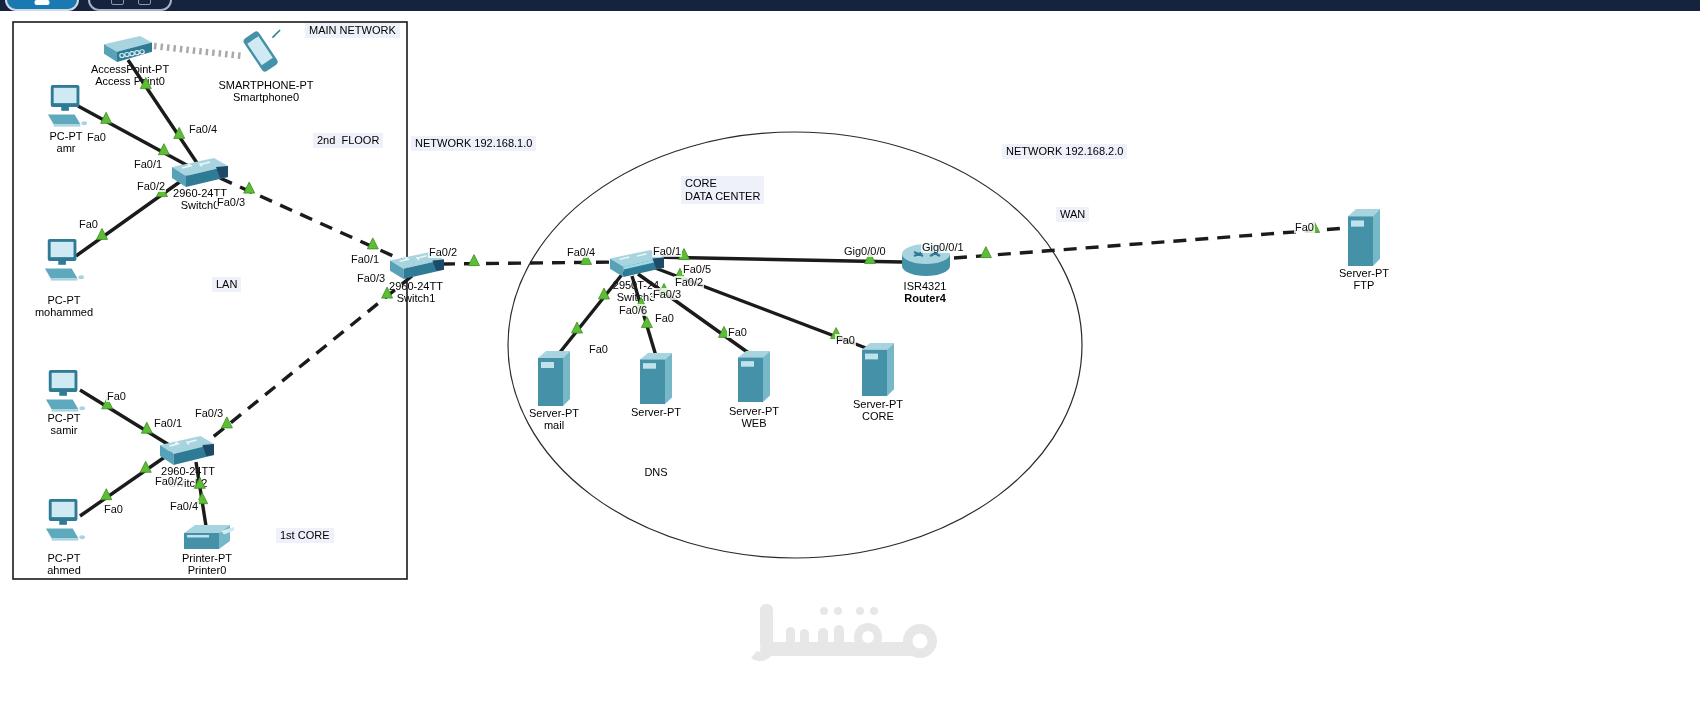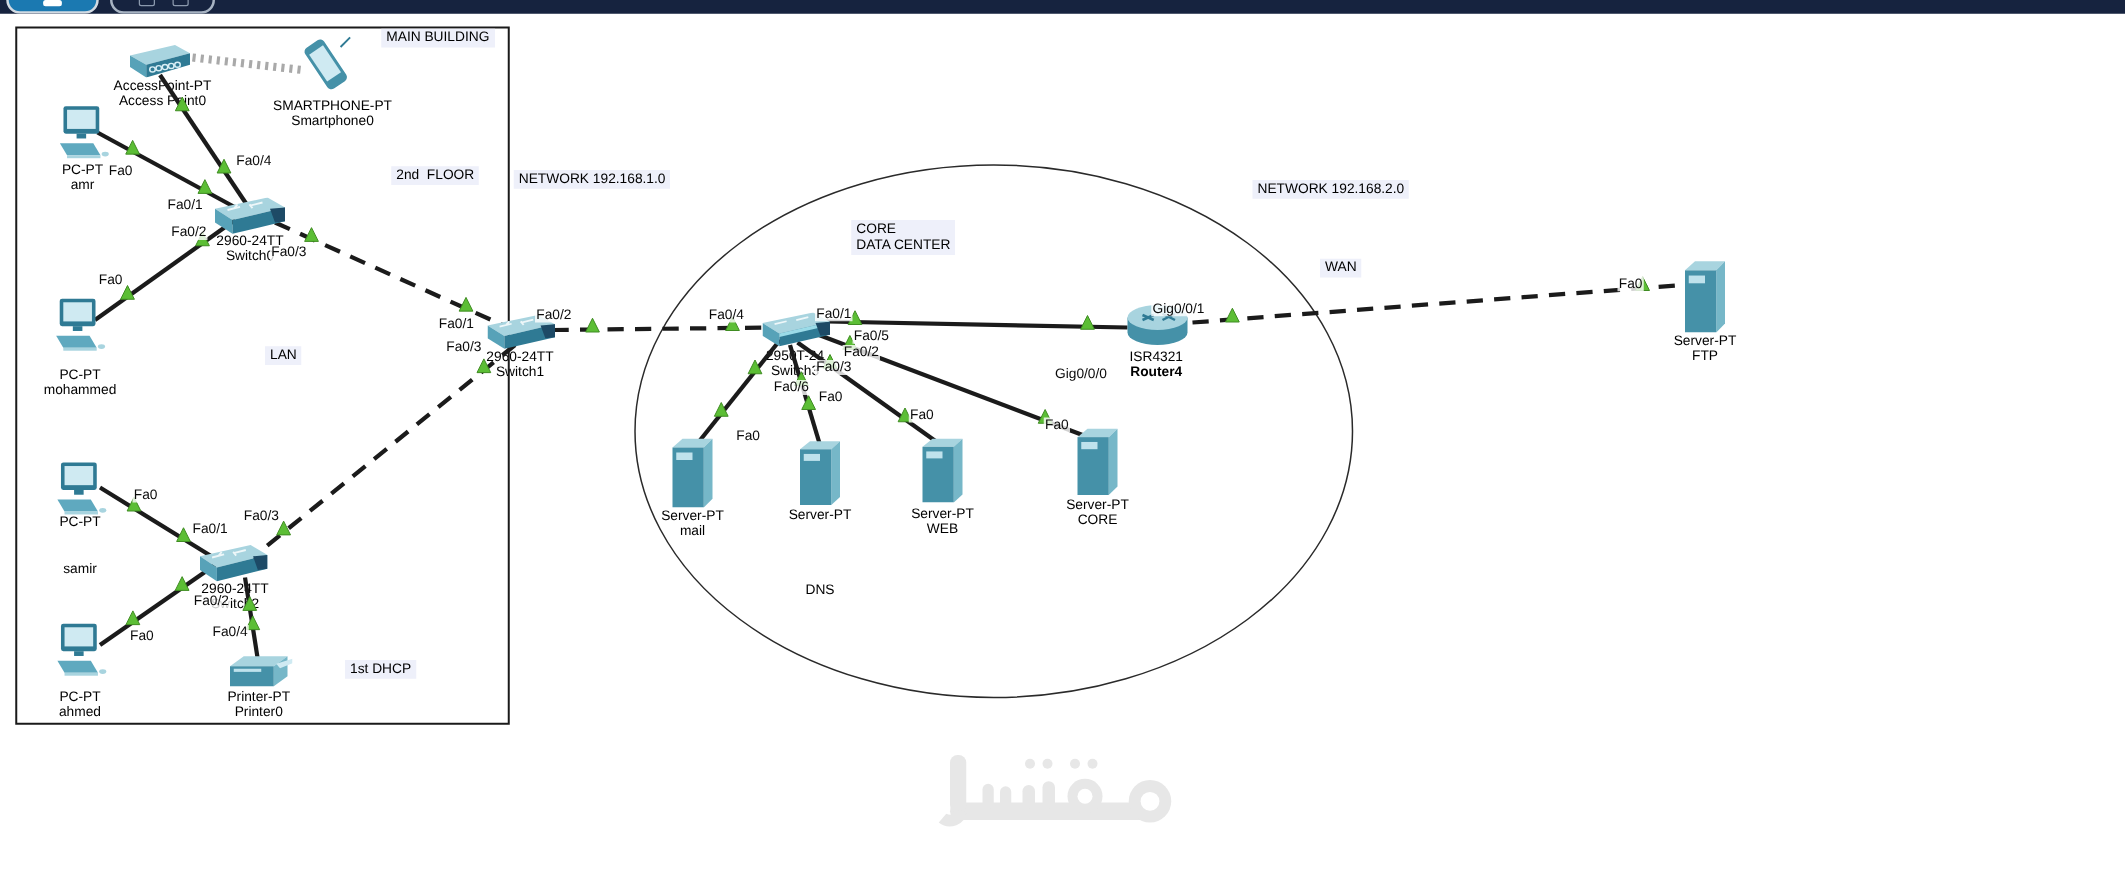--- a/index.html
+++ b/index.html
@@ -175,21 +175,21 @@
       <div><svg width="42" height="44" viewBox="0 0 44 46" preserveAspectRatio="none">
           <rect x="5" y="1" width="30" height="23" rx="2" fill="#2f7a94"></rect>
           <rect x="8" y="4" width="24" height="16" fill="#cfeaf2"></rect>
           <rect x="16" y="24" width="8" height="4" fill="#2f7a94"></rect>
           <polygon points="2,32 30,32 36,42 8,42" fill="#5fa9bf"></polygon>
           <rect x="8" y="42" width="28" height="2.5" fill="#a8d4df"></rect>
           <ellipse cx="40" cy="41" rx="3" ry="2" fill="#a8d4df"></ellipse>
         </svg></div>
     </div>
     <div class="dev-label" style="left: 64px; top: 412px;">PC-PT</div>
-    <div class="dev-label" style="left: 64px; top: 424px; margin-top: 25px;">samir</div>
+    <div class="dev-label" style="left: 64px; top: 424px;">samir</div>
     <div class="device" style="left: 160px; top: 436px;">
       <div><svg width="54" height="30" viewBox="0 0 56 30" preserveAspectRatio="none">
           <polygon points="0,9 42,0 56,8 14,18" fill="#a8d4df"></polygon>
           <polygon points="0,9 14,18 14,29 0,20" fill="#57a2b8"></polygon>
           <polygon points="14,18 56,8 56,19 14,29" fill="#2f7a94"></polygon>
           <polygon points="44,9 56,8 56,19 48,20" fill="#1d4a66"></polygon>
           <path d="M10,10 l10,-2.5 M18,5.5 l-2.5,3 M28,6.5 l10,-2.5 M30,8.5 l-2.5,-3" stroke="#eef7f9" stroke-width="1.5" fill="none"></path>
         </svg></div>
     </div>
     <div class="dev-label" style="left: 188px; top: 465px;">2960-24TT</div>
@@ -300,34 +300,34 @@
     <div class="port" style="left: 566px; top: 246px;">Fa0/4</div>
     <div class="port" style="left: 652px; top: 245px;">Fa0/1</div>
     <div class="port" style="left: 682px; top: 263px;">Fa0/5</div>
     <div class="port" style="left: 674px; top: 276px;">Fa0/2</div>
     <div class="port" style="left: 652px; top: 288px;">Fa0/3</div>
     <div class="port" style="left: 618px; top: 304px;">Fa0/6</div>
     <div class="port" style="left: 654px; top: 312px;">Fa0</div>
     <div class="port" style="left: 588px; top: 343px;">Fa0</div>
     <div class="port" style="left: 727px; top: 326px;">Fa0</div>
     <div class="port" style="left: 835px; top: 334px;">Fa0</div>
-    <div class="port" style="left: 843px; top: 245px; margin-top: 48px;">Gig0/0/0</div>
+    <div class="port" style="left: 843px; top: 245px;">Gig0/0/0</div>
     <div class="port" style="left: 921px; top: 241px;">Gig0/0/1</div>
     <div class="port" style="left: 1294px; top: 221px;">Fa0</div>
     <div class="port" style="left: 106px; top: 390px;">Fa0</div>
     <div class="port" style="left: 153px; top: 417px;">Fa0/1</div>
     <div class="port" style="left: 194px; top: 407px;">Fa0/3</div>
     <div class="port" style="left: 154px; top: 475px;">Fa0/2</div>
     <div class="port" style="left: 169px; top: 500px;">Fa0/4</div>
     <div class="port" style="left: 103px; top: 503px;">Fa0</div>
-    <div class="note" style="left: 305px; top: 23px;">MAIN BUILDING</div>
+    <div class="note" style="left: 305px; top: 23px;">MAIN NETWORK</div>
     <div class="note" style="left: 313px; top: 133px;">2nd  FLOOR</div>
     <div class="note" style="left: 411px; top: 136px;">NETWORK 192.168.1.0</div>
     <div class="note" style="left: 212px; top: 277px;">LAN</div>
-    <div class="note" style="left: 276px; top: 528px;">1st DHCP</div>
+    <div class="note" style="left: 276px; top: 528px;">1st CORE</div>
     <div class="note" style="left: 681px; top: 176px;">CORE
 DATA CENTER</div>
     <div class="note" style="left: 1002px; top: 144px;">NETWORK 192.168.2.0</div>
     <div class="note" style="left: 1056px; top: 207px;">WAN</div>
   </div>
 
 <div id="titlebar">
   <div class="tab active">
     <span class="tab-glyph"></span>
   </div>

